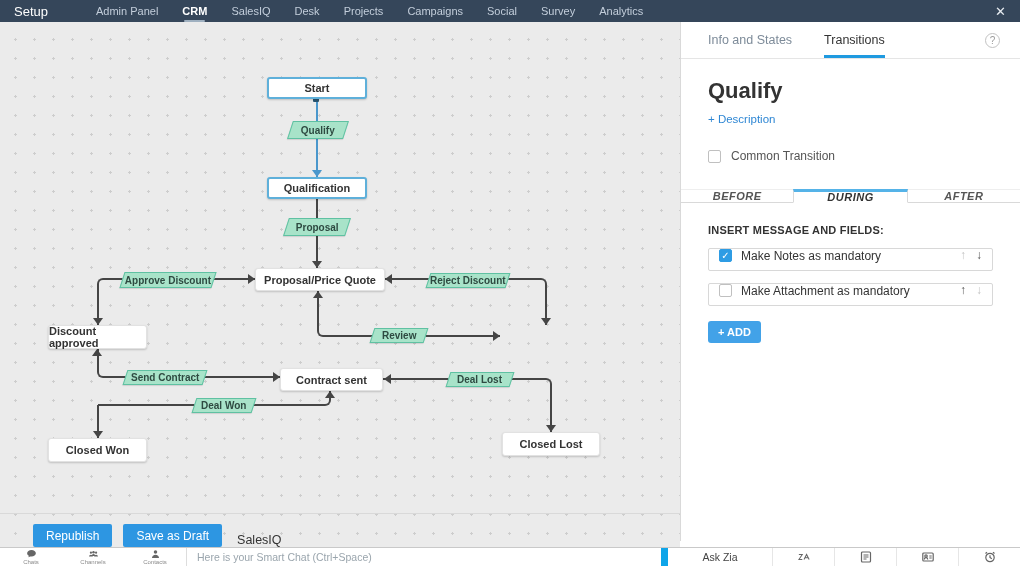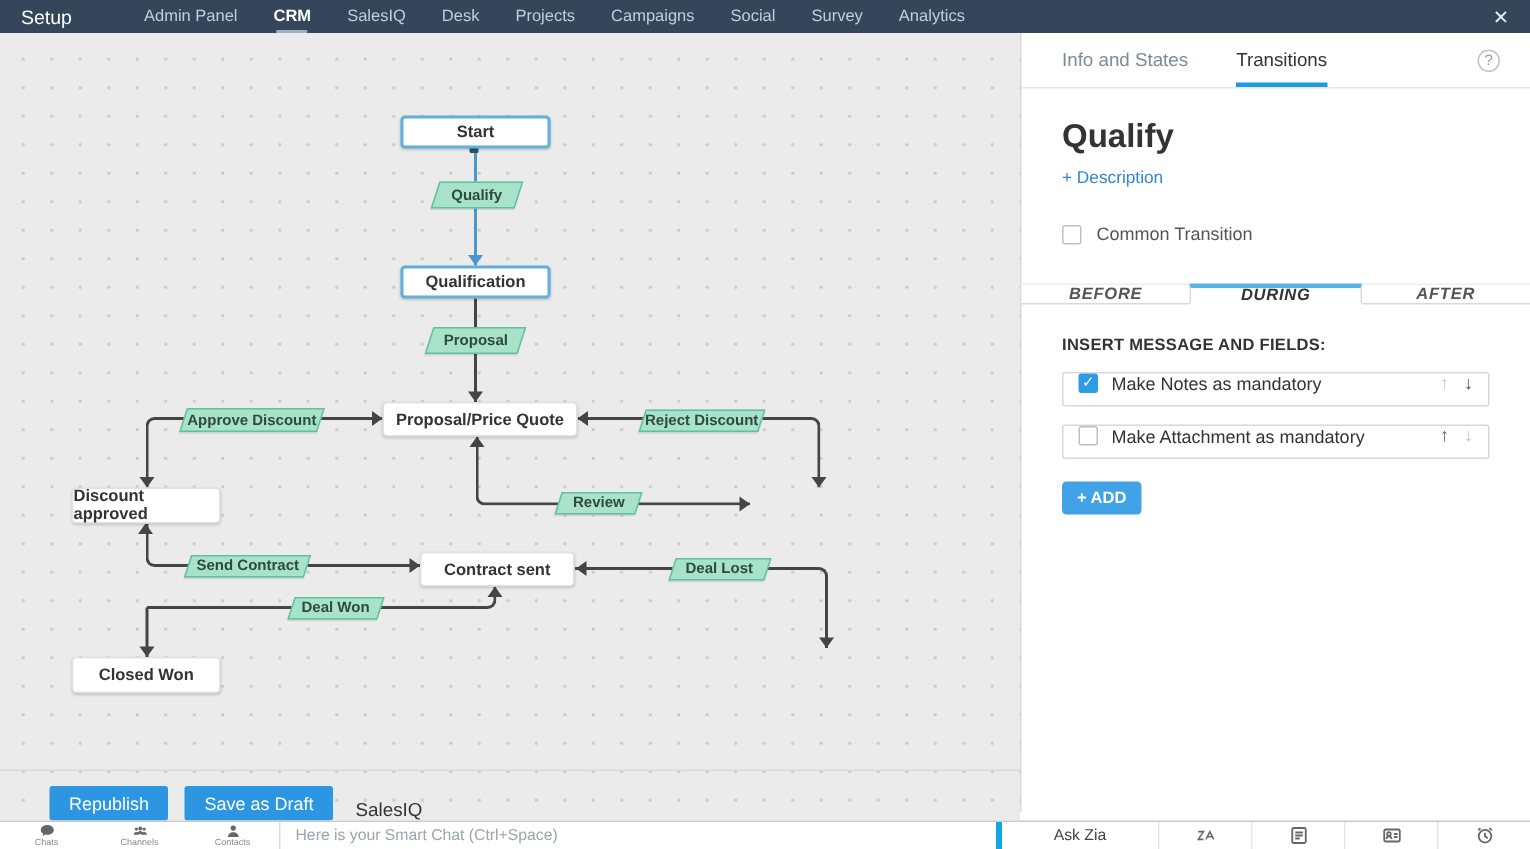--- a/index.html
+++ b/index.html
@@ -116,21 +116,21 @@
   
   .bottombar { position:absolute; left:0; bottom:0; width:1020px; height:19px; background:#fff; border-top:1px solid #c9c9c9;
                display:flex; align-items:stretch; }
   .shortcuts { width:186px; display:flex; }
   .sc { flex:1; display:flex; flex-direction:column; align-items:center; justify-content:center; cursor:pointer; }
   .sc svg { width:9px; height:8px; fill:#666; }
   .sc-label { font-size:6px; color:#8a8a8a; line-height:1; margin-top:1px; }
   .chat-input { flex:1; border:none; border-left:1px solid #ddd; outline:none; padding-left:10px; font-size:10.5px;
                 font-family:"Liberation Sans", sans-serif; color:#666; background:transparent; }
   .chat-input::placeholder { color:#9aa5ad; }
-  .zia-zone { display:flex; align-items:stretch; border-left:4px solid #0ea5e9; }
+  .zia-zone { display:flex; align-items:stretch; border-left:7px solid #0ea5e9; }
   .zia-cell { width:62px; display:flex; align-items:center; justify-content:center; border-left:1px solid #e6e6e6; cursor:pointer; }
   .zia-cell:first-child { width:104px; border-left:none; font-size:10.5px; color:#444; }
   .zia-cell svg { width:12px; height:12px; stroke:#666; fill:none; stroke-width:1.2; }
 </style>
 </head>
 <body>
 
 <div class="topbar">
   <span class="brand">Setup</span>
   <div class="nav">
@@ -174,20 +174,21 @@
   <div class="arr down" style="left:93px;top:409px;"></div>
   <div class="arr left" style="left:384px;top:352px;"></div>
   <div class="arr down" style="left:546px;top:403px;"></div>
 
   <div class="state blue" id="st-start">Start</div>
   <div class="state blue" id="st-qual">Qualification</div>
   <div class="state" id="st-ppq">Proposal/Price Quote</div>
   <div class="state" id="st-dappr">Discount approved</div>
   <div class="state" id="st-csent">Contract sent</div>
   <div class="state" id="st-cwon">Closed Won</div>
+  <div class="state" id="st-clost">Closed Lost</div>
 
   <div class="trans" id="tr-qualify">
       <span>Qualify</span>
     </div>
   <div class="trans" id="tr-proposal">
       <span>Proposal</span>
     </div>
   <div class="trans" id="tr-appr">
       <span>Approve Discount</span>
     </div>

